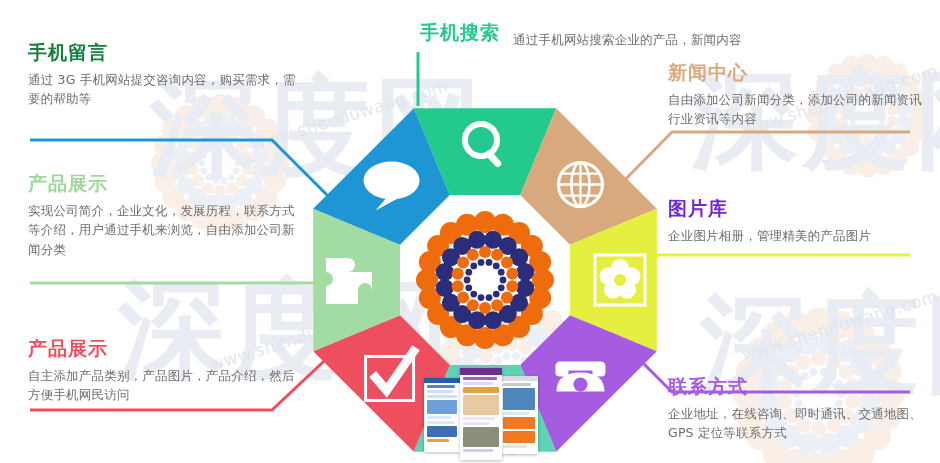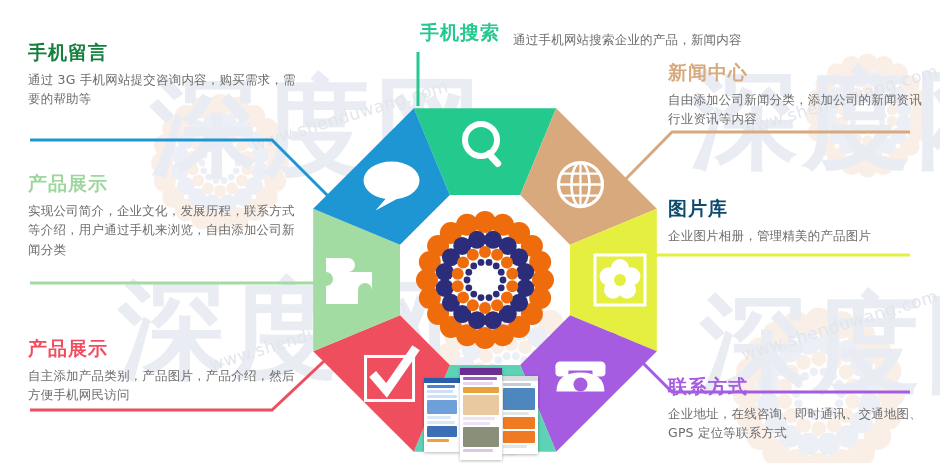--- a/index.html
+++ b/index.html
@@ -517,21 +517,21 @@
     <div class="ttl" style="color:#24c98d;">手机搜索</div>
     <div class="dsc">通过手机网站搜索企业的产品，新闻内容</div>
   </div>
 
   <div class="blk" style="left:668px;top:62px;width:262px;">
     <div class="ttl" style="color:#d7a97d;">新闻中心</div>
     <div class="dsc">自由添加公司新闻分类，添加公司的新闻资讯行业资讯等内容</div>
   </div>
 
   <div class="blk" style="left:668px;top:198px;width:262px;">
-    <div class="ttl" style="color:#0c4a6e;">图片库</div>
+    <div class="ttl" style="color:#6d28d9;">图片库</div>
     <div class="dsc">企业图片相册，管理精美的产品图片</div>
   </div>
 
   <div class="blk" style="left:668px;top:340px;width:262px;">
     <div class="ttl" style="color:#a55ce0;margin-top:36px;">联系方式</div>
     <div class="dsc">企业地址，在线咨询、即时通讯、交通地图、GPS 定位等联系方式</div>
   </div>
 
 </div>
 

